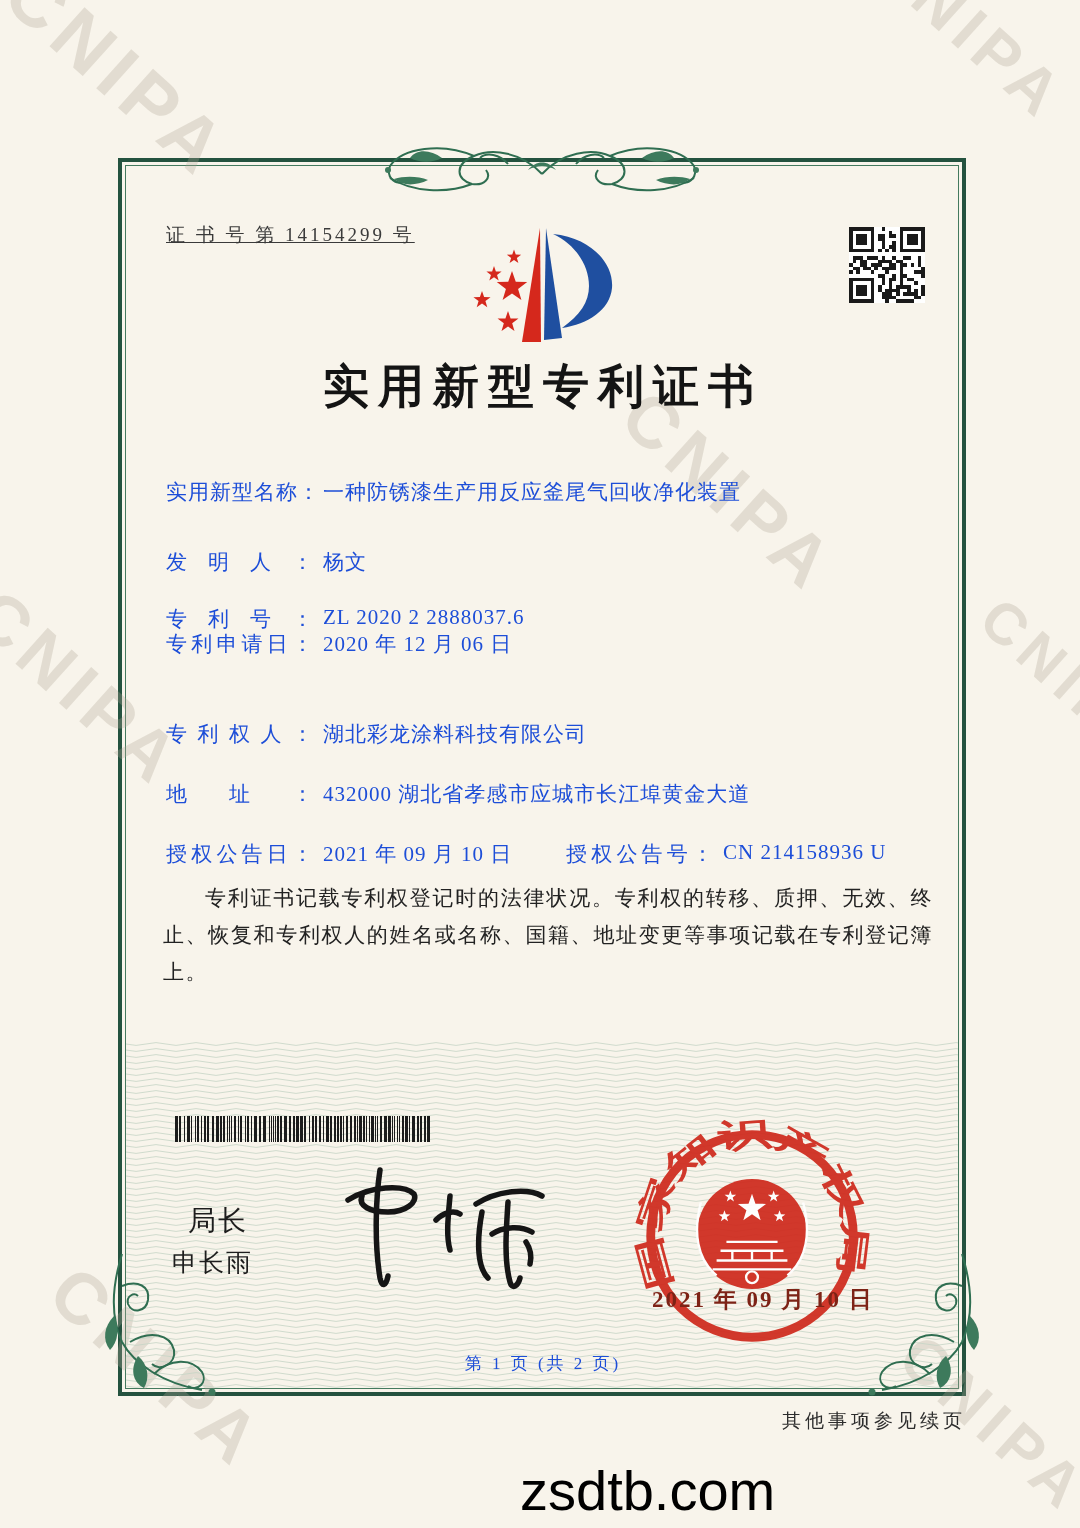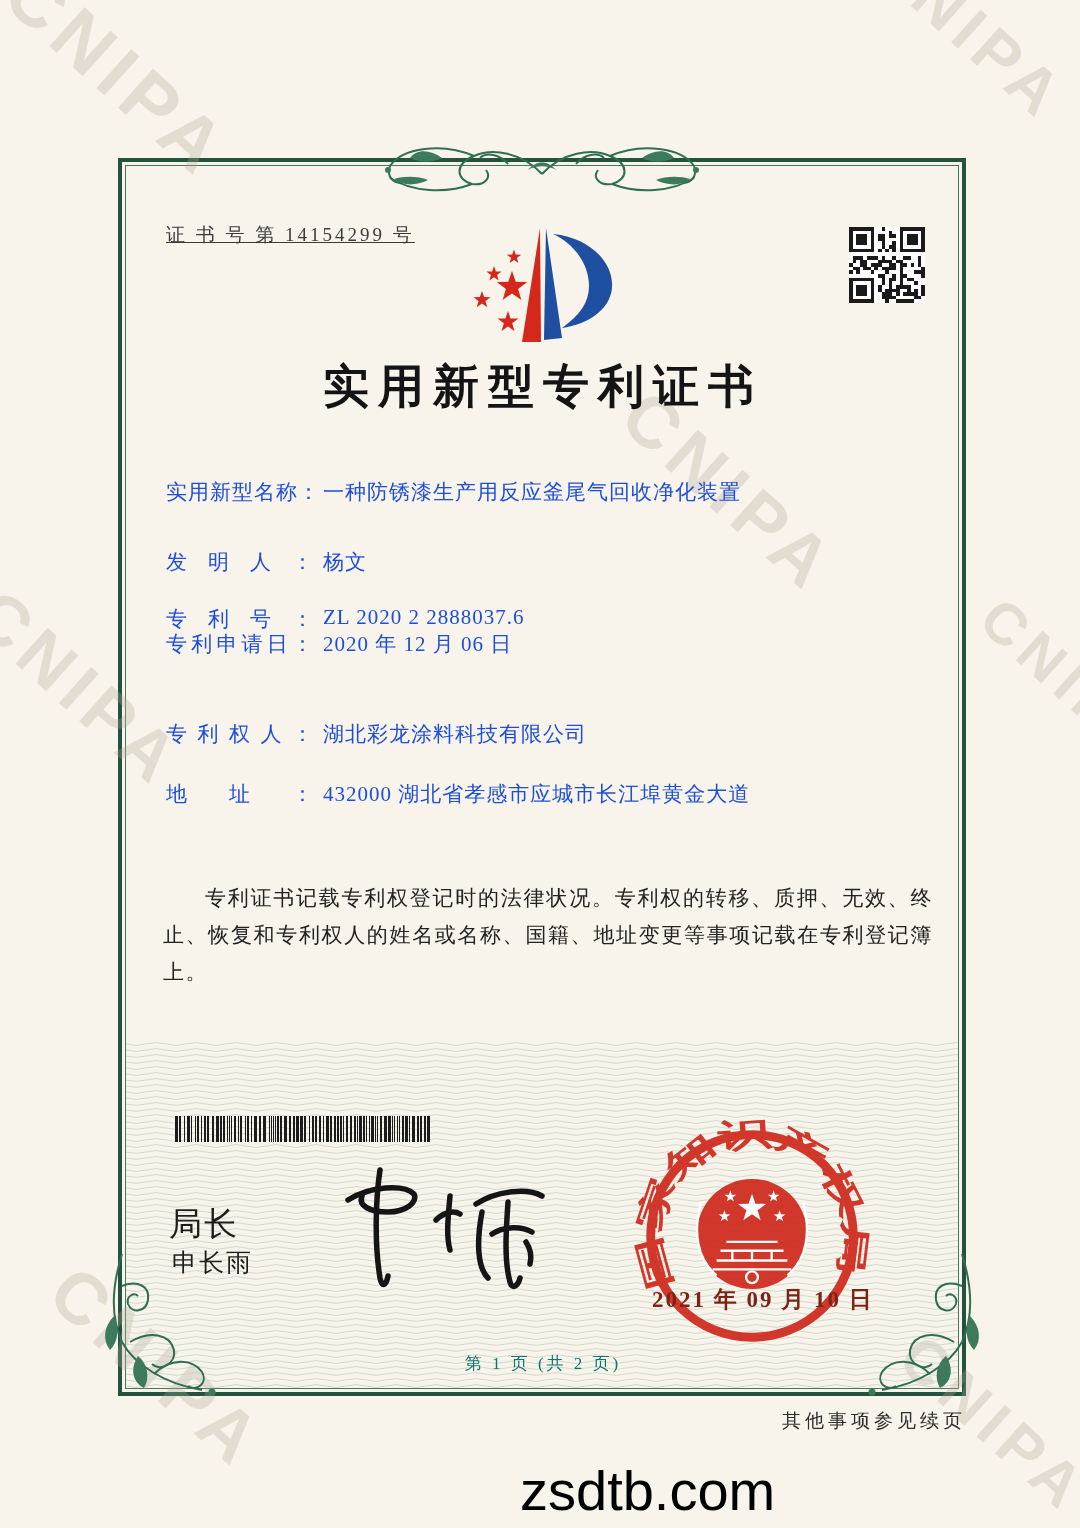--- a/index.html
+++ b/index.html
@@ -24,30 +24,30 @@
   .field-label{display:inline-block;width:148px;text-align:justify;text-align-last:justify;vertical-align:top;}
   .field-value{margin-left:9px;}
   .field-pair2{position:absolute;left:400px;top:0;}
   
   .body-text{position:absolute;left:163px;top:880px;width:770px;z-index:3;}
   .body-text p{margin:0;font-size:21px;line-height:37px;text-align:justify;text-indent:2em;
                letter-spacing:1.5px;color:#222;}
   
   .waves{position:absolute;left:126px;top:1040px;z-index:2;}
   .barcode{position:absolute;left:175px;top:1116px;z-index:3;}
-  .director-title{position:absolute;left:169px;top:1202px;font-size:33px;letter-spacing:2px;
+  .director-title{position:absolute;left:188px;top:1202px;font-size:28px;letter-spacing:2px;
         font-family:"Liberation Sans","DejaVu Sans",sans-serif;color:#1d1d1d;z-index:4;}
   .director-name{position:absolute;left:172px;top:1246px;font-size:25px;letter-spacing:2px;
         font-family:"Liberation Sans","DejaVu Sans",sans-serif;color:#1d1d1d;z-index:4;}
   .signature{position:absolute;left:318px;top:1156px;z-index:4;}
   .seal{position:absolute;left:634px;top:1116px;z-index:5;opacity:0.93;}
   .seal-date{position:absolute;left:652px;top:1284px;width:210px;font-size:23px;letter-spacing:2px;
              color:#7d2316;font-weight:bold;z-index:6;white-space:nowrap;}
   .page-indicator{position:absolute;left:120px;top:1352px;width:846px;text-align:center;
-                  font-size:17px;letter-spacing:3px;color:#0f766e;z-index:4;}
+                  font-size:17px;letter-spacing:3px;color:#1d4ed8;z-index:4;}
   .continuation{position:absolute;left:120px;top:1408px;width:846px;text-align:right;
                 font-size:19px;letter-spacing:4px;color:#2d2d2d;z-index:3;}
   .site-wm{position:absolute;left:520px;top:1458px;font-size:56px;color:#000000;z-index:6;
            font-family:"Liberation Sans","DejaVu Sans",sans-serif;}
   .ornament{position:absolute;z-index:3;}
 </style>
 </head>
 <body>
 
 <div id="page">
@@ -324,20 +324,26 @@
   </div>
   <div class="field-row" style="top:630px;">
     <span class="field-label">专利申请日：</span><span class="field-value">2020 年 12 月 06 日</span>
   </div>
   <div class="field-row" style="top:720px;">
     <span class="field-label">专利权人：</span><span class="field-value">湖北彩龙涂料科技有限公司</span>
   </div>
   <div class="field-row" style="top:780px;">
     <span class="field-label">地址：</span><span class="field-value">432000 湖北省孝感市应城市长江埠黄金大道</span>
   </div>
+  <div class="field-row" style="top:840px;">
+    <span class="field-label">授权公告日：</span><span class="field-value">2021 年 09 月 10 日</span>
+    <span class="field-pair2">
+      <span class="field-label">授权公告号：</span><span class="field-value">CN 214158936 U</span>
+    </span>
+  </div>
 
   <div class="body-text">
     <p>专利证书记载专利权登记时的法律状况。专利权的转移、质押、无效、终止、恢复和专利权人的姓名或名称、国籍、地址变更等事项记载在专利登记簿上。</p>
   </div>
 
   <svg class="barcode" id="barcode-svg" width="258" height="26" viewBox="0 0 258 26">
       <rect x="0" y="0" width="3" height="26" fill="#1c1c1c"></rect>
       <rect x="4" y="0" width="2" height="26" fill="#1c1c1c"></rect>
       <rect x="9" y="0" width="1" height="26" fill="#1c1c1c"></rect>
       <rect x="12" y="0" width="3" height="26" fill="#1c1c1c"></rect>

